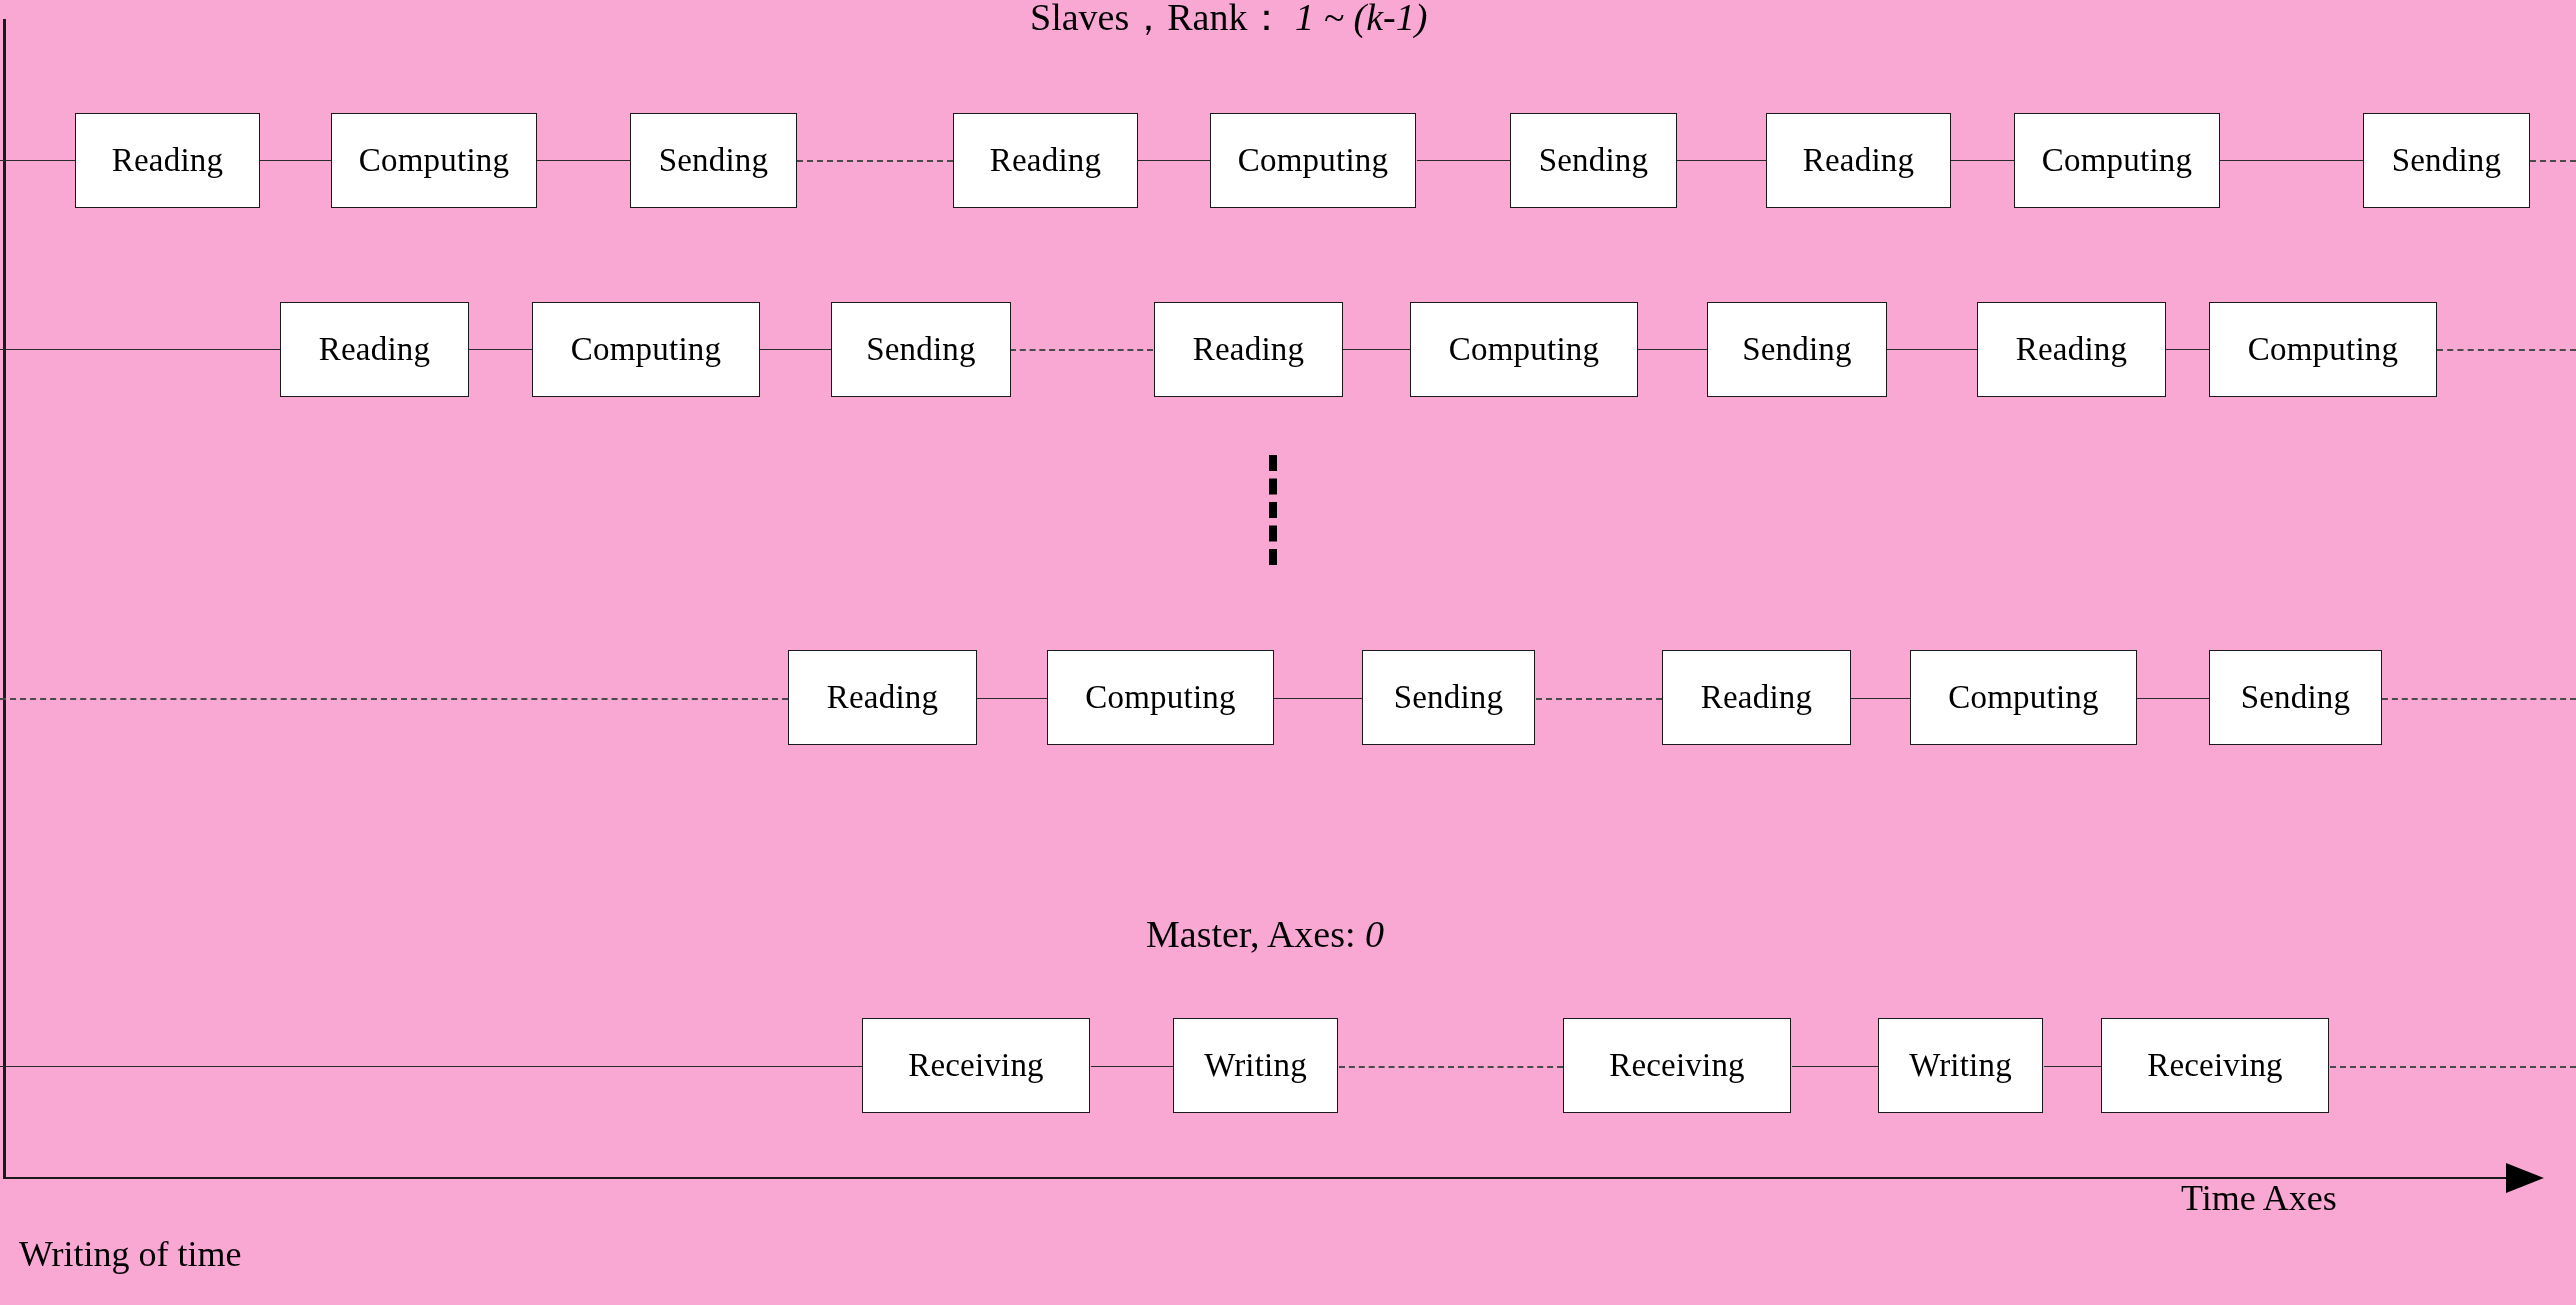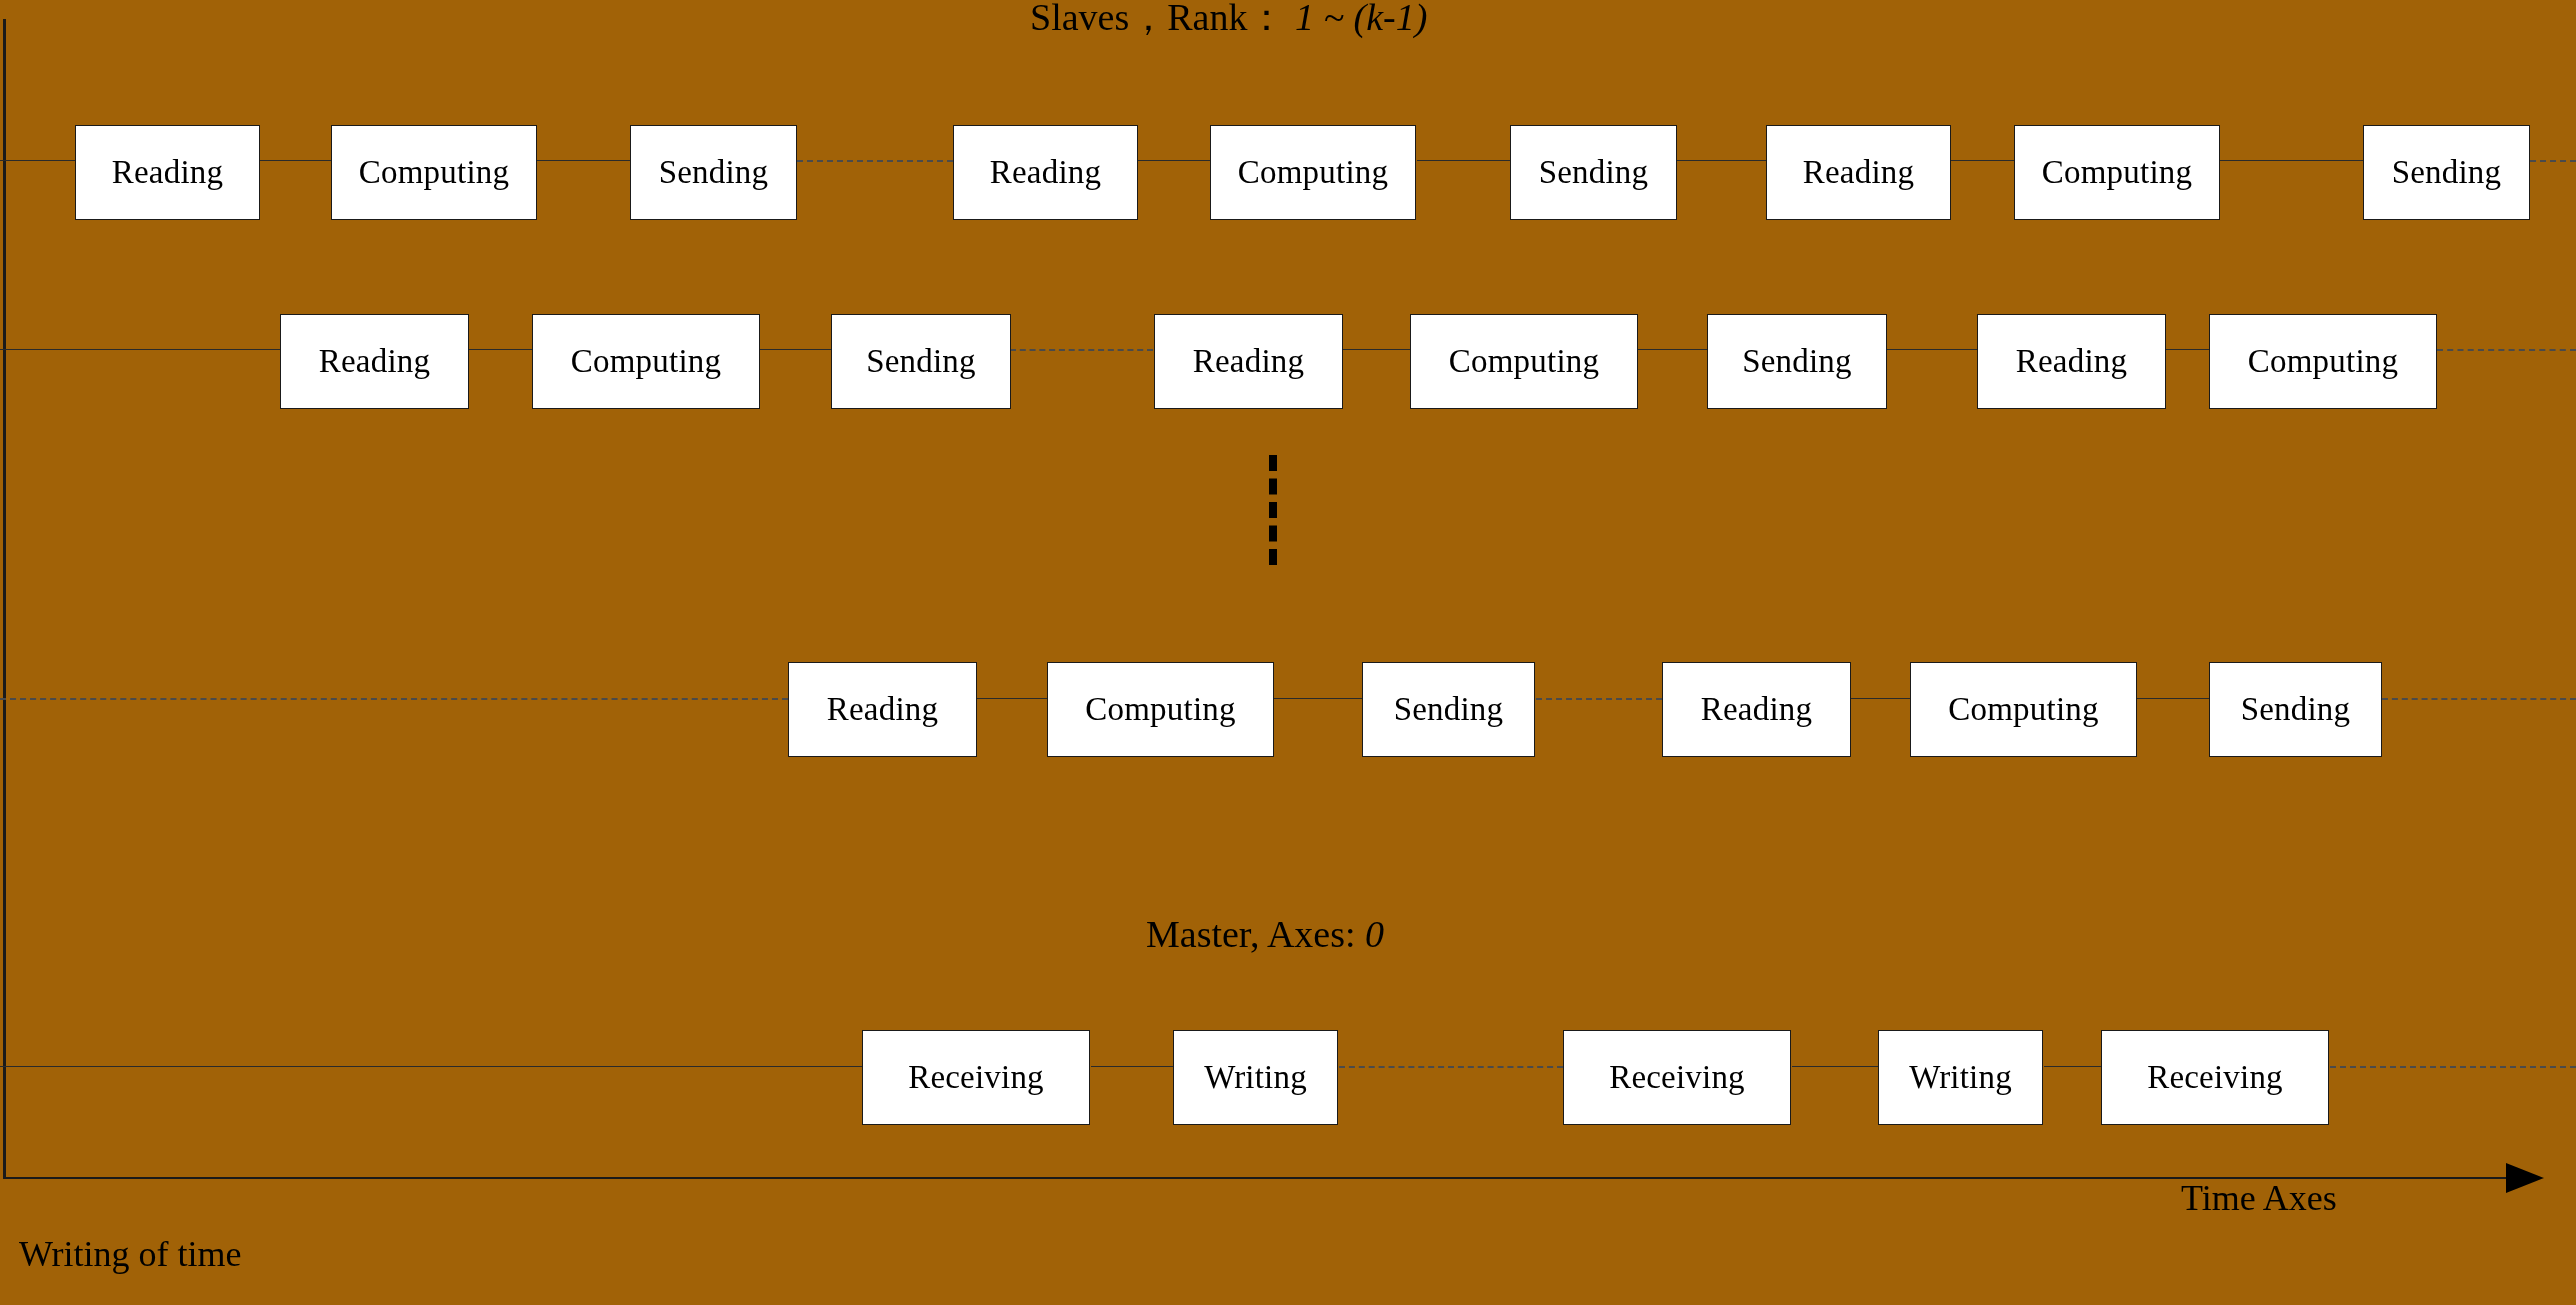--- a/index.html
+++ b/index.html
@@ -8,21 +8,21 @@
     background: #ffffff;
   }
   body {
     font-family: "Liberation Serif", "DejaVu Serif", serif;
     color: #000000;
   }
   #stage {
     position: relative;
     width: 2576px;
     height: 1306px;
-    background: #a16207;
+    background: #f9a8d4;
     overflow: hidden;
   }
   
   .v-axis {
     position: absolute;
     background: #1a1a1a;
   }
   .h-axis {
     position: absolute;
     background: #1a1a1a;
@@ -54,21 +54,20 @@
     box-sizing: border-box;
     border: 1.6px solid #1a1a1a;
     background: #ffffff;
     display: flex;
     align-items: center;
     justify-content: center;
     white-space: nowrap;
     font-size: 33px;
     line-height: 1;
     letter-spacing: 0.2px;
-    margin-top: 12px;
   }
   
   .label {
     position: absolute;
     white-space: nowrap;
     font-size: 36px;
     line-height: 1;
   }
   .label.big {
     font-size: 38px;

